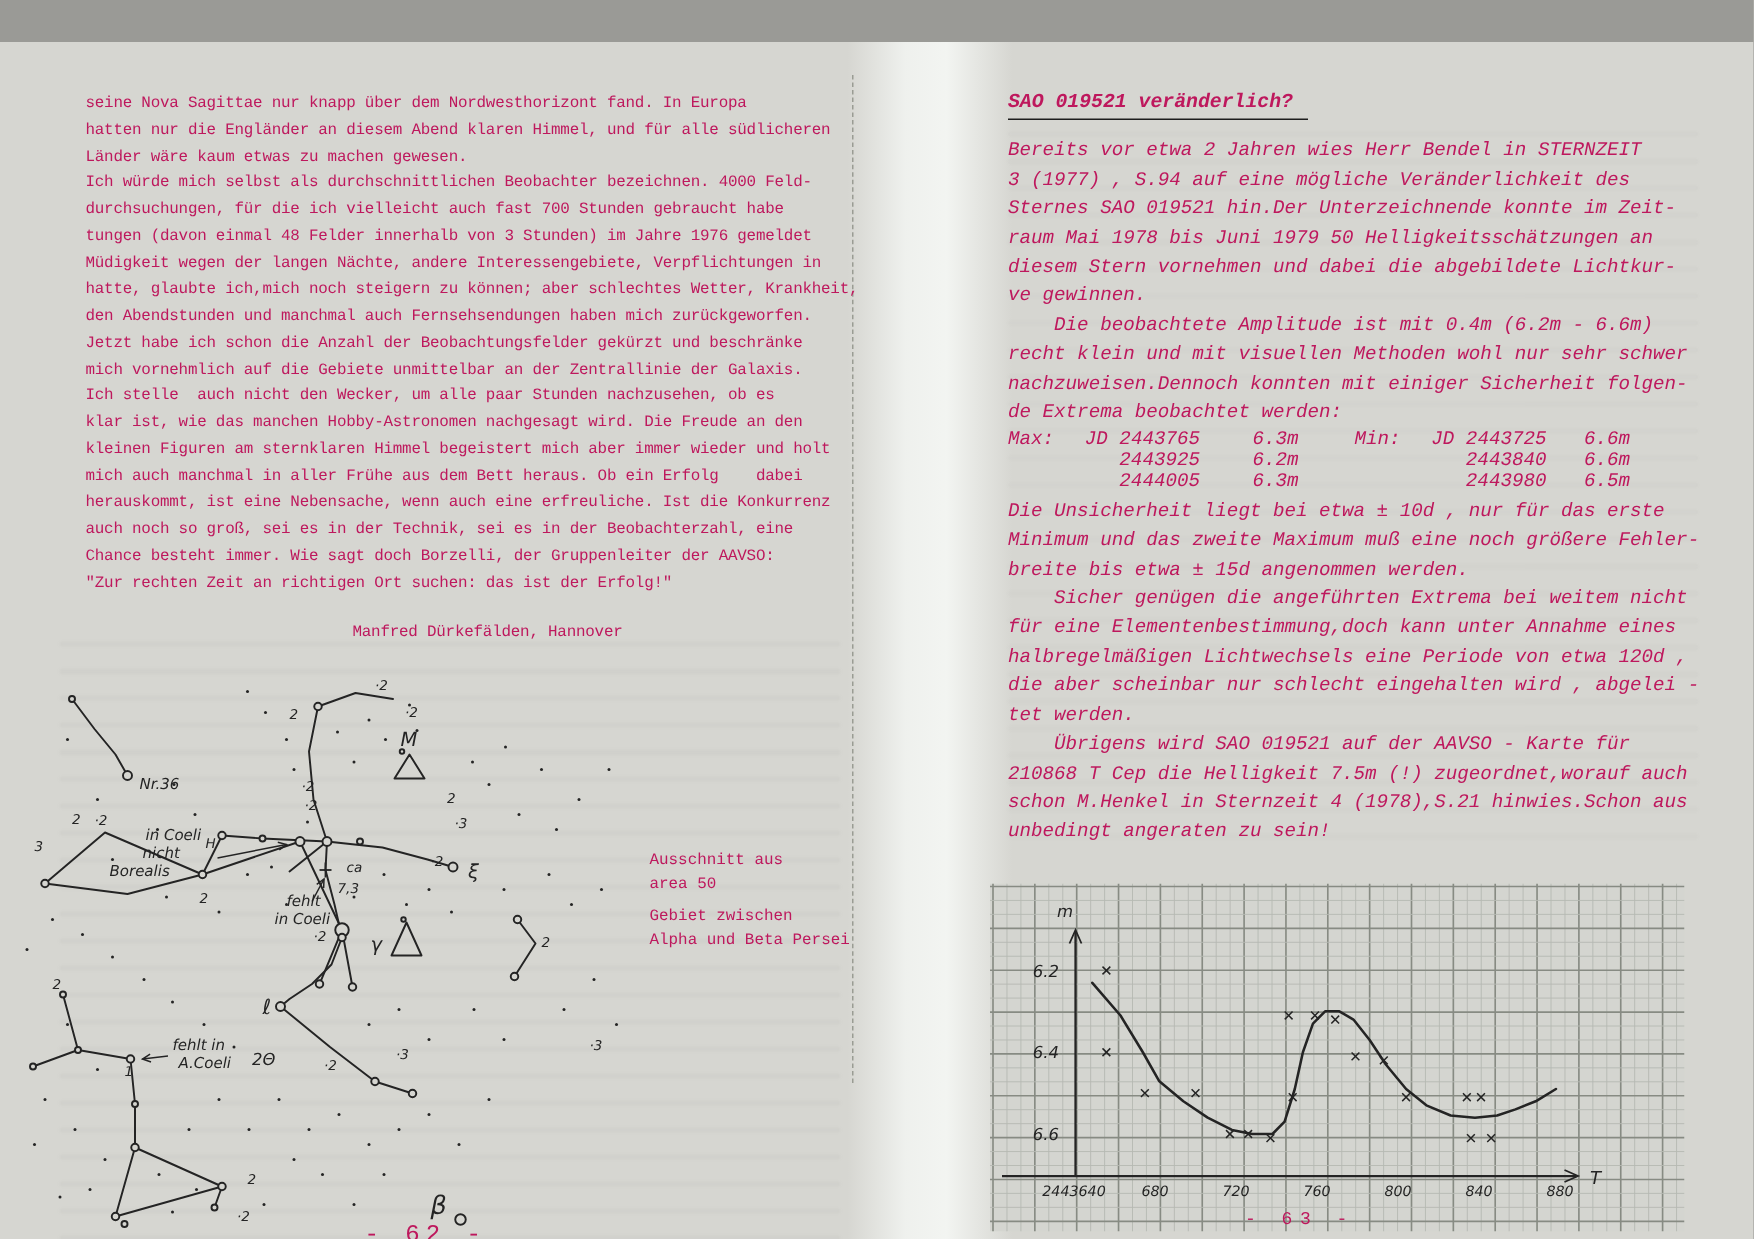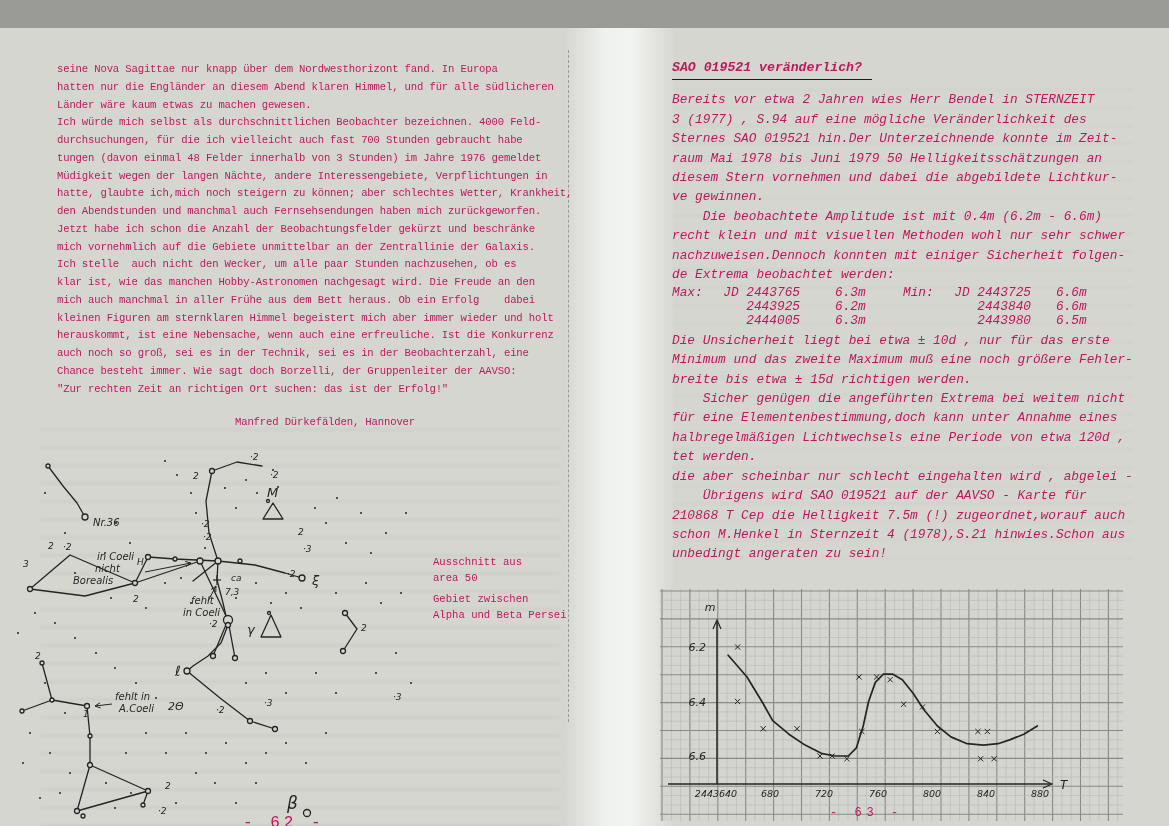--- a/index.html
+++ b/index.html
@@ -30,21 +30,21 @@
 
   
   #left-body{
     position:absolute;left:57px;top:33px;width:518px;
     font-size:10.6px;line-height:17.75px;letter-spacing:-0.15px;
   }
   #left-body .tw-line{white-space:pre;}
   #byline{margin-top:16px;margin-left:178px;white-space:pre;}
   #star-chart{position:absolute;left:15px;top:425px;}
   #chart-caption{
-    position:absolute;left:433px;top:526px;
+    position:absolute;left:433px;top:538px;
     font-size:10.6px;line-height:16px;
   }
   #chart-caption .tw-line{white-space:pre;}
   #chart-caption .tw-line:nth-child(3){margin-top:5px;}
   #page-num-left{
     position:absolute;left:243px;top:786px;
     font-size:16px;letter-spacing:4px;
   }
 
   
@@ -96,22 +96,22 @@
         <div class="tw-line">Ich würde mich selbst als durchschnittlichen Beobachter bezeichnen. 4000 Feld-</div>
         <div class="tw-line">durchsuchungen, für die ich vielleicht auch fast 700 Stunden gebraucht habe</div>
         <div class="tw-line">tungen (davon einmal 48 Felder innerhalb von 3 Stunden) im Jahre 1976 gemeldet</div>
         <div class="tw-line">Müdigkeit wegen der langen Nächte, andere Interessengebiete, Verpflichtungen in</div>
         <div class="tw-line">hatte, glaubte ich,mich noch steigern zu können; aber schlechtes Wetter, Krankheit,</div>
         <div class="tw-line">den Abendstunden und manchmal auch Fernsehsendungen haben mich zurückgeworfen.</div>
         <div class="tw-line">Jetzt habe ich schon die Anzahl der Beobachtungsfelder gekürzt und beschränke</div>
         <div class="tw-line">mich vornehmlich auf die Gebiete unmittelbar an der Zentrallinie der Galaxis.</div>
         <div class="tw-line">Ich stelle  auch nicht den Wecker, um alle paar Stunden nachzusehen, ob es</div>
         <div class="tw-line">klar ist, wie das manchen Hobby-Astronomen nachgesagt wird. Die Freude an den</div>
+        <div class="tw-line">kleinen Figuren am sternklaren Himmel begeistert mich aber immer wieder und holt</div>
         <div class="tw-line">mich auch manchmal in aller Frühe aus dem Bett heraus. Ob ein Erfolg    dabei</div>
-        <div class="tw-line">kleinen Figuren am sternklaren Himmel begeistert mich aber immer wieder und holt</div>
         <div class="tw-line">herauskommt, ist eine Nebensache, wenn auch eine erfreuliche. Ist die Konkurrenz</div>
         <div class="tw-line">auch noch so groß, sei es in der Technik, sei es in der Beobachterzahl, eine</div>
         <div class="tw-line">Chance besteht immer. Wie sagt doch Borzelli, der Gruppenleiter der AAVSO:</div>
         <div class="tw-line">"Zur rechten Zeit an richtigen Ort suchen: das ist der Erfolg!"</div>
       </div>
     <div id="byline">Manfred Dürkefälden, Hannover</div>
   </div>
 
   <svg id="star-chart" width="420" height="380" viewBox="0 0 420 380">
       <circle cx="150" cy="8" r="1" fill="#242424"></circle>
@@ -358,28 +358,28 @@
         <span class="xt-c3">6.3m</span>
         <span class="xt-c4"></span>
         <span class="xt-c5">2443980</span>
         <span class="xt-c6">6.5m</span>
       </div>
     </div>
 
     <div class="para">
         <div class="tw-line">Die Unsicherheit liegt bei etwa ± 10d , nur für das erste</div>
         <div class="tw-line">Minimum und das zweite Maximum muß eine noch größere Fehler-</div>
-        <div class="tw-line">breite bis etwa ± 15d richtigen werden.</div>
+        <div class="tw-line">breite bis etwa ± 15d angenommen werden.</div>
       </div>
     <div class="para">
         <div class="tw-line">    Sicher genügen die angeführten Extrema bei weitem nicht</div>
         <div class="tw-line">für eine Elementenbestimmung,doch kann unter Annahme eines</div>
         <div class="tw-line">halbregelmäßigen Lichtwechsels eine Periode von etwa 120d ,</div>
+        <div class="tw-line">die aber scheinbar nur schlecht eingehalten wird , abgelei -</div>
         <div class="tw-line">tet werden.</div>
-        <div class="tw-line">die aber scheinbar nur schlecht eingehalten wird , abgelei -</div>
       </div>
     <div class="para">
         <div class="tw-line">    Übrigens wird SAO 019521 auf der AAVSO - Karte für</div>
         <div class="tw-line">210868 T Cep die Helligkeit 7.5m (!) zugeordnet,worauf auch</div>
         <div class="tw-line">schon M.Henkel in Sternzeit 4 (1978),S.21 hinwies.Schon aus</div>
         <div class="tw-line">unbedingt angeraten zu sein!</div>
       </div>
   </div>
 
   <div id="signature">

